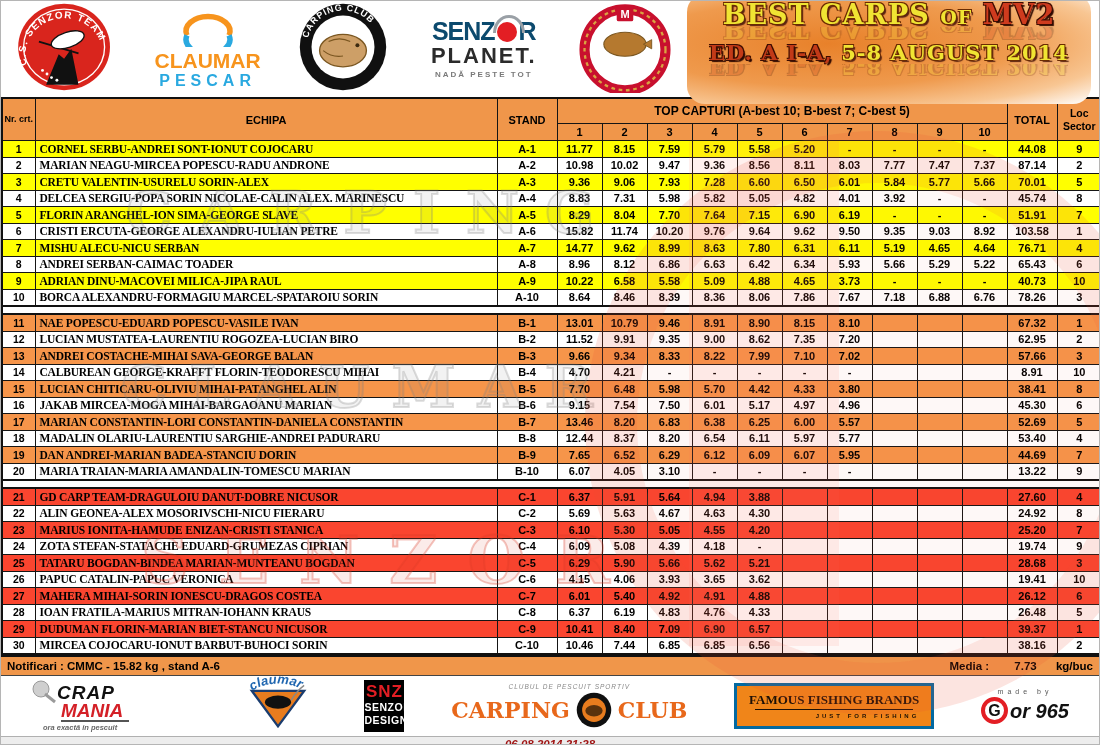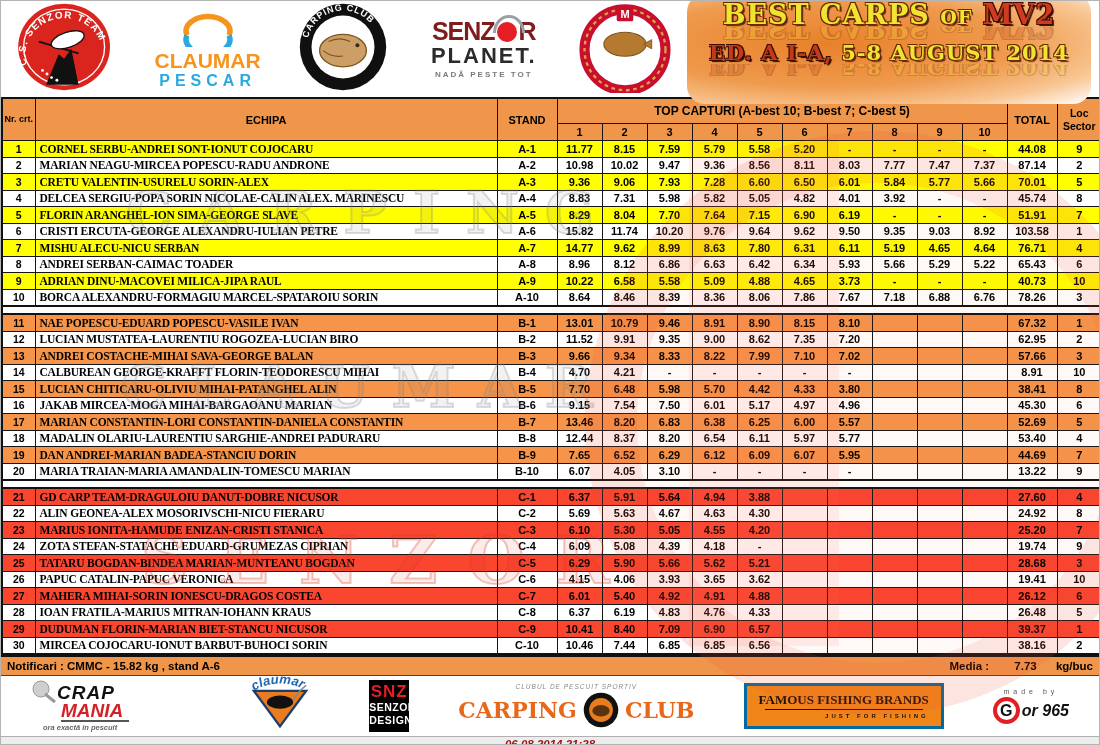--- a/index.html
+++ b/index.html
@@ -9,21 +9,21 @@
   
   .topbar{height:96px;display:flex;align-items:center;justify-content:space-between;
           padding:2px 8px 2px 12px;box-sizing:border-box;background:#fff;}
   .logo{flex:0 0 auto;text-align:center;}
 
   .claumar-top{width:150px;text-align:center;line-height:1;}
   .cl-name{color:#f7941d;font-weight:900;font-size:21px;letter-spacing:0px;}
   .cl-sub{color:#2aa9e0;font-weight:900;font-size:16px;letter-spacing:5px;margin-top:2px;}
 
   .sp{width:160px;text-align:center;line-height:1;}
-  .sp1{color:#7f1d1d;font-weight:900;font-size:25px;letter-spacing:-1px;display:flex;align-items:center;justify-content:center;}
+  .sp1{color:#0c4a6e;font-weight:900;font-size:25px;letter-spacing:-1px;display:flex;align-items:center;justify-content:center;}
   .sp-o{display:inline-block;width:20px;height:20px;background:#e31e24;border-radius:50%;position:relative;margin:0 2px;}
   .sp-ring{position:absolute;top:-7px;left:-4px;width:26px;height:15px;border:3px solid #9aa0a6;border-bottom:none;
            border-radius:50% 50% 0 0/100% 100% 0 0;}
   .sp2{color:#2b2b2b;font-weight:bold;font-size:22px;letter-spacing:2px;margin-top:1px;}
   .sp3{color:#7a7a7a;font-size:8px;letter-spacing:2px;font-weight:bold;margin-top:4px;}
 
   .titlebox{width:404px;height:110px;border-radius:18px;position:relative;text-align:center;overflow:hidden;
             box-sizing:border-box;padding-top:7px;
             background:radial-gradient(ellipse at 35% 45%, #e8812a 0%, #ef9a4d 50%, #f8c693 78%, #ffffff 100%);}
   .tl{font-family:"DejaVu Serif",serif;font-weight:bold;line-height:1;white-space:nowrap;}
@@ -76,21 +76,21 @@
   .cc-word{color:#e8681b;font-weight:900;font-size:22px;font-family:"DejaVu Serif",serif;letter-spacing:0px;}
   .sp-ffb{background:#f08519;padding:7px 12px;text-align:right;line-height:1;border:3px solid #0369a1;}
   .ffb1{font-family:"Liberation Serif",serif;font-weight:bold;font-size:13px;color:#1d1006;}
   .ffb-line{border-top:1.5px solid #1d1006;margin:3px 6px;}
   .ffb2{font-size:6px;font-weight:bold;letter-spacing:3px;color:#1d1006;}
   .sp-gor{text-align:center;line-height:1;}
   .gor-made{font-size:7px;letter-spacing:4px;color:#555;margin-bottom:2px;}
   .gor-row{display:flex;align-items:center;justify-content:center;}
   .gor-g{display:inline-flex;align-items:center;justify-content:center;width:27px;height:27px;border:4px solid #e31e24;
          border-radius:50%;font-weight:900;font-size:16px;color:#111;box-sizing:border-box;background:#fff;}
-  .gor-rest{font-weight:900;font-style:italic;font-size:16px;color:#111;margin-left:2px;}
+  .gor-rest{font-weight:900;font-style:italic;font-size:20px;color:#111;margin-left:2px;}
 
   
   .datestrip{height:16px;background:#ededed;border-top:1px solid #b0b0b0;text-align:center;
              font-size:11.5px;font-weight:bold;font-style:italic;color:#a01414;line-height:15px;}
 
   
   .wm{position:absolute;pointer-events:none;z-index:5;}
   .wm-text{font-family:"DejaVu Serif",serif;font-weight:bold;color:rgba(130,130,130,0.10);
            -webkit-text-stroke:2px rgba(130,130,130,0.28);white-space:nowrap;}
   .wm-red{color:rgba(220,60,40,0.10);-webkit-text-stroke:2px rgba(220,60,40,0.30);}

